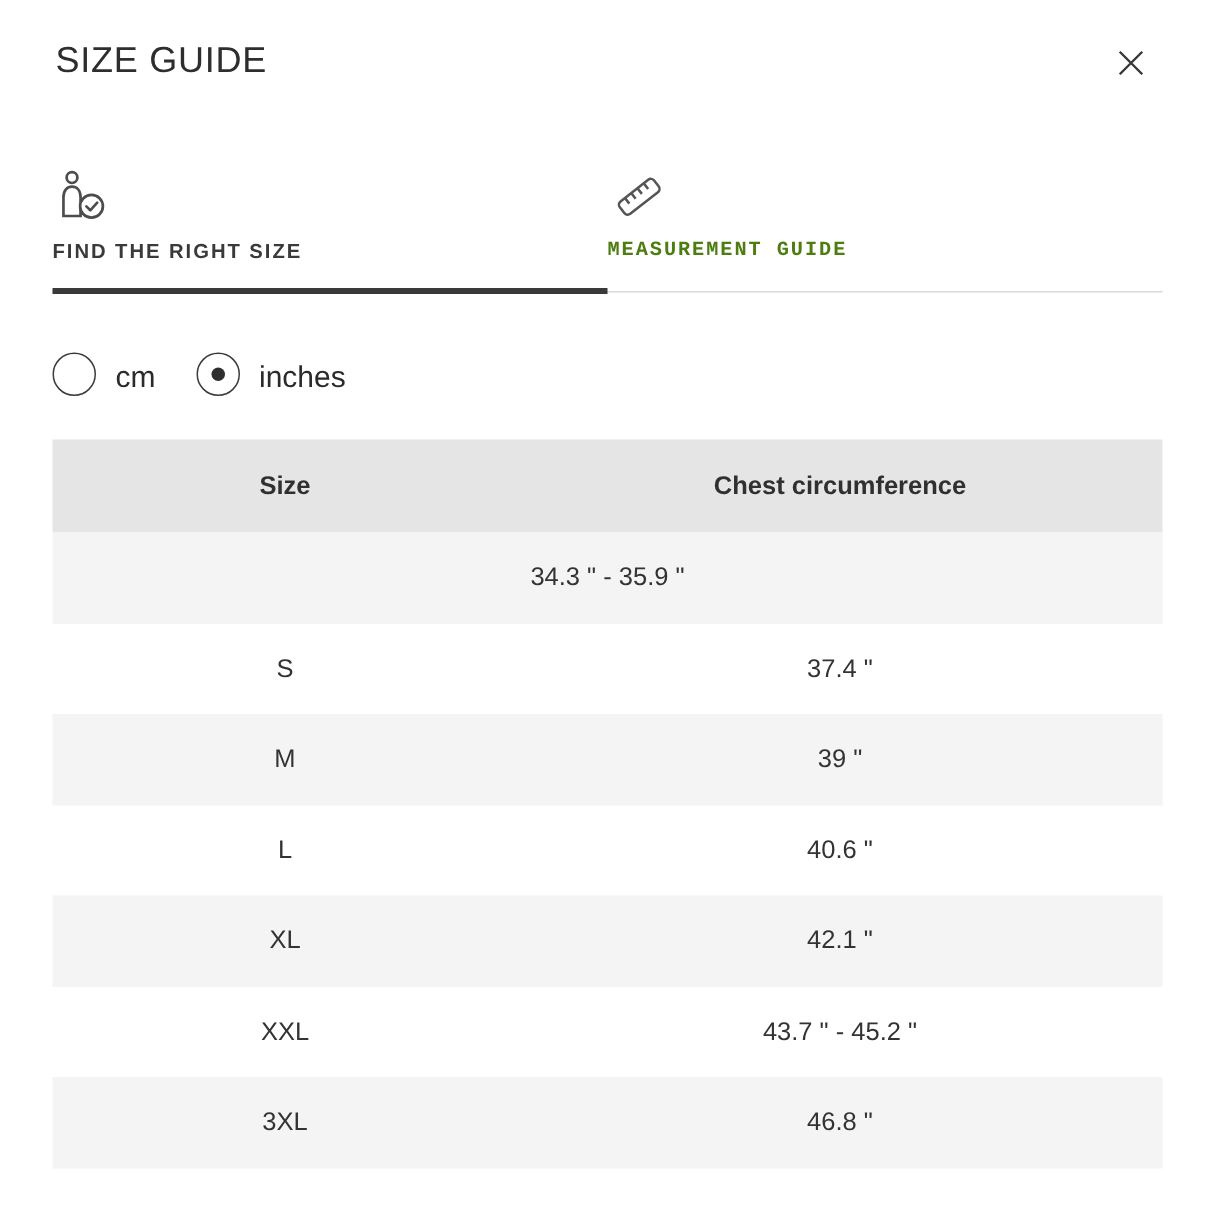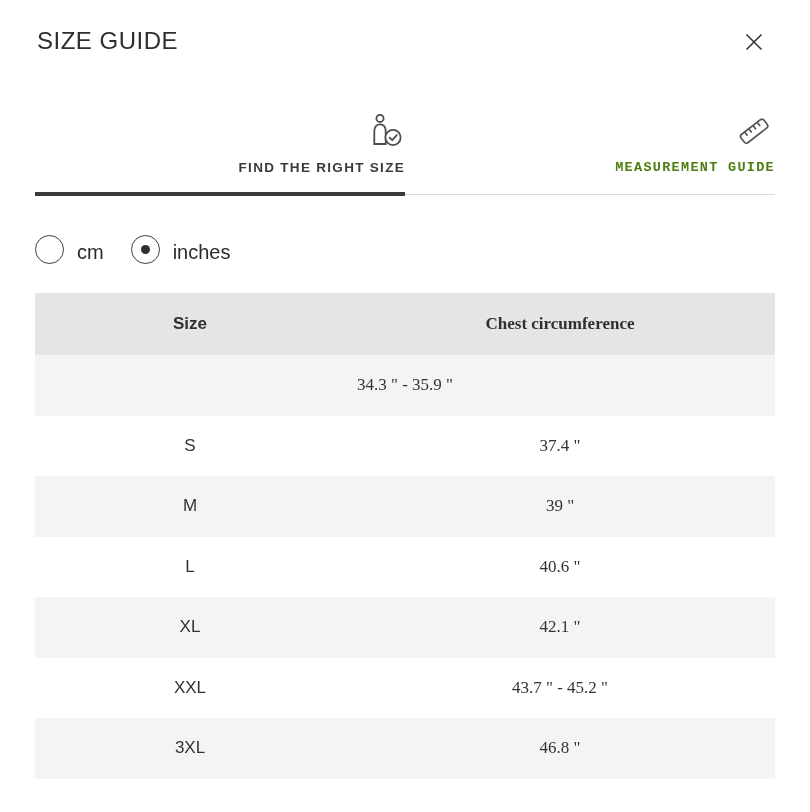--- a/index.html
+++ b/index.html
@@ -40,21 +40,21 @@
   .tabs {
     display: flex;
     margin: 0 35px;
     margin-top: 50px;
     border-bottom: 1px solid #d8d8d8;
   }
   .tab {
     flex: 1;
     display: flex;
     flex-direction: column;
-    align-items: flex-end;
+    align-items: flex-start;
     background: none;
     border: none;
     cursor: pointer;
     padding: 7px 0 19px 0;
     position: relative;
     font-family: "Liberation Sans", sans-serif;
   }
   .tab-icon { height: 38px; display: flex; align-items: center; justify-content: center; margin-bottom: 10px; }
   .tab-label {
     font-size: 13.5px;
@@ -121,21 +121,20 @@
     width: 310px;
     text-align: center;
     font-size: 17px;
     color: #333333;
   }
   .cell-chest {
     flex: 1;
     text-align: center;
     font-size: 17px;
     color: #333333;
-    font-family: Liberation Serif, serif;
   }
   .t-row.header .cell-size,
   .t-row.header .cell-chest { color: #303030; }
 
   svg { display: block; }
 </style>
 </head>
 <body>
 
 <div class="modal">

